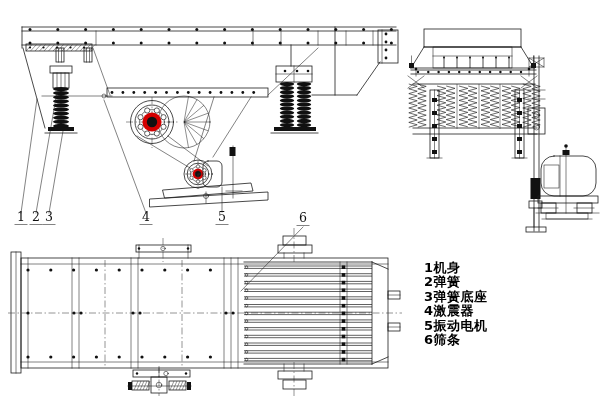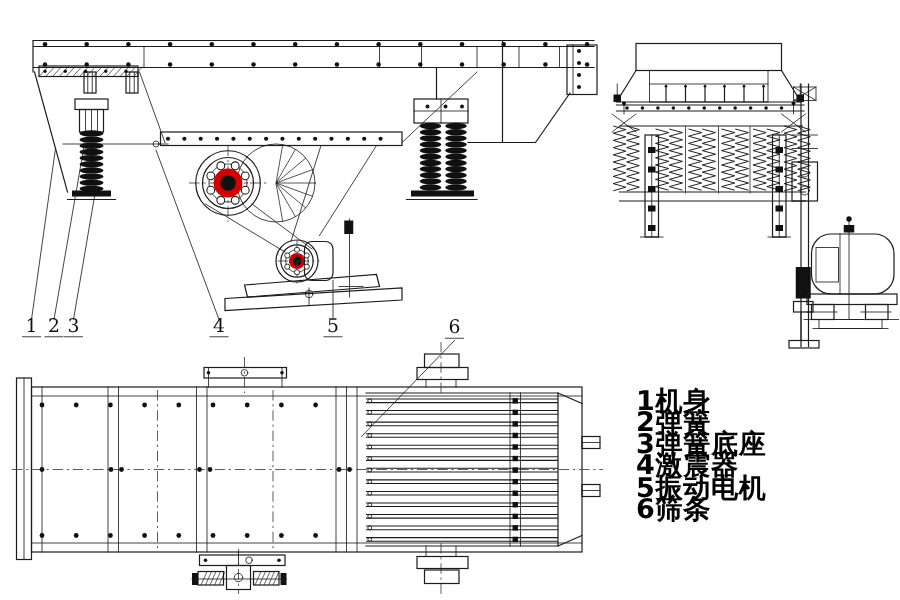--- a/index.html
+++ b/index.html
@@ -5,21 +5,21 @@
   html,body{margin:0;padding:0;background:#fff;}
   .canvas{position:relative;width:600px;height:400px;background:#ffffff;overflow:hidden;
           font-family:"DejaVu Sans","Liberation Sans",sans-serif;}
   .canvas svg{position:absolute;left:0;top:0;}
   .ln{fill:none;stroke:#1c1c1c;stroke-width:.8;stroke-linecap:square;}
   .thin{stroke-width:.55;}
   .cl{fill:none;stroke:#3a3a3a;stroke-width:.55;stroke-dasharray:7 2.5 1.5 2.5;}
   .blk{fill:#111;stroke:none;}
   .num{font:12.5px "DejaVu Serif","Liberation Serif",serif;fill:#111;text-anchor:middle;}
   .legend{position:absolute;left:424px;top:261px;color:#000;
-          font-weight:600;font-size:18px;line-height:14.4px;letter-spacing:.5px;}
+          font-weight:600;font-size:13px;line-height:14.4px;letter-spacing:.5px;}
 </style>
 </head>
 <body>
 
 <div class="canvas">
 
 <svg id="drawing" width="600" height="400" viewBox="0 0 600 400">
 
   <g>
     <path class="ln" d="M22,27 H396 M22,31 H396 M22,45 H396 M22,27 V48"></path>

